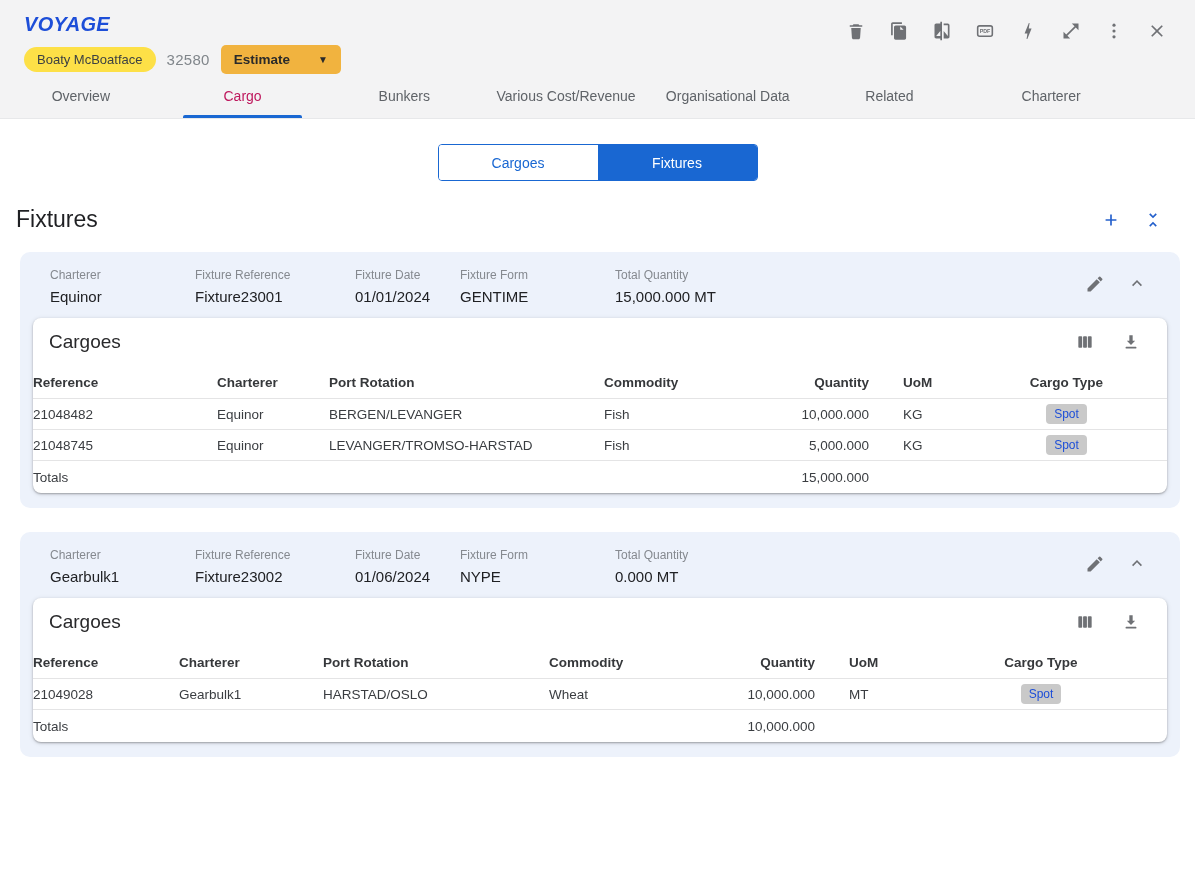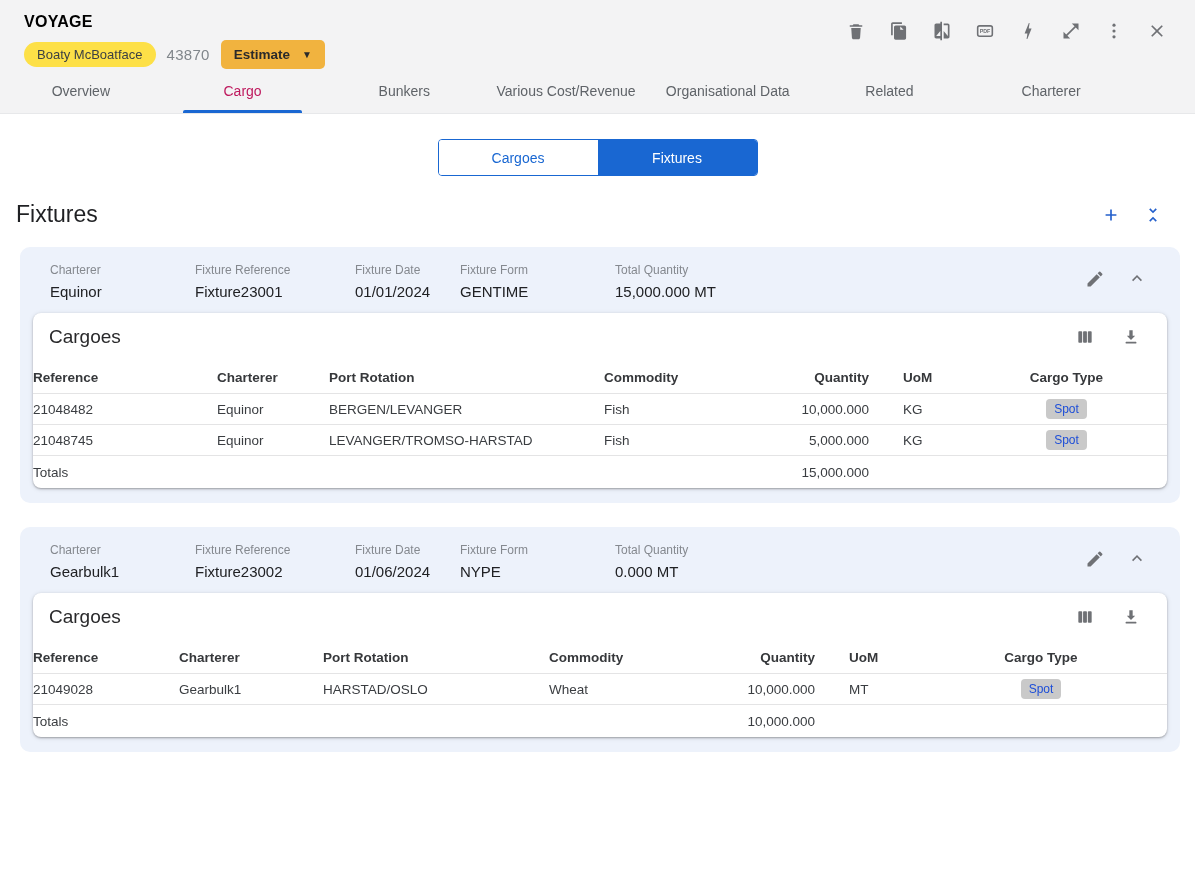--- a/index.html
+++ b/index.html
@@ -4,27 +4,27 @@
 <style>
   * { box-sizing: border-box; margin: 0; padding: 0; }
   html,body { width:1195px; height:888px; }
   body {
     font-family: "Liberation Sans", sans-serif;
     background:#ffffff; color:#202124; overflow:hidden;
   }
   
   .app-header { background:#f3f3f4; border-bottom:1px solid #e7e8ea; }
   .topbar { display:flex; justify-content:space-between; padding:13px 26px 0 24px; }
-  .page-title { font-size:16px; font-weight:700; color:#000000; letter-spacing:.3px; }
+  .page-title { font-size:20px; font-weight:700; color:#1d4ed8; letter-spacing:.3px;font-style:italic; }
   .subrow { display:flex; align-items:center; gap:11px; margin-top:9px; }
   .chip { background:#fde047; border-radius:13px; padding:5px 13px; font-size:13px; color:#3c4043; }
   .voyage-no { color:#80868b; font-size:15px; letter-spacing:.3px; }
   .estimate-btn { background:#f1b33f; border:none; border-radius:5px; padding:7px 13px;
     font-family:inherit; font-weight:700; font-size:13.5px; color:#2a2a2a;
-    display:flex; align-items:center; gap:12px; cursor:pointer; }
+    display:flex; align-items:center; gap:28px; cursor:pointer; }
   .caret { font-size:10px; line-height:1; }
   .topbar-icons { display:flex; gap:21px; align-items:flex-start; padding-top:7px; }
   .icon-btn { background:none; border:none; width:22px; height:22px; padding:0; cursor:pointer; }
   .icon-btn svg { width:20px; height:20px; display:block; }
   .gray-ic { fill:#6f7175; }
   
   .tabs { display:flex; height:44px; width:1132px; }
   .tab { flex:1; display:flex; align-items:center; justify-content:center;
     font-size:14px; color:#5f6368; position:relative; cursor:pointer; }
   .tab.active { color:#be185d; }
@@ -67,21 +67,21 @@
 </style>
 </head>
 <body>
 
 <div class="app-header">
   <div class="topbar">
     <div class="topbar-left">
       <h1 class="page-title">VOYAGE</h1>
       <div class="subrow">
         <span class="chip">Boaty McBoatface</span>
-        <span class="voyage-no">43870</span>
+        <span class="voyage-no">32580</span>
         <button class="estimate-btn">
           <span>Estimate</span>
           <span class="caret">▼</span>
         </button>
       </div>
     </div>
     <div class="topbar-icons">
       <button class="icon-btn" title="Delete">
         <svg viewBox="0 0 24 24">
             <path class="gray-ic" d="M9 4h6l1 1h3.5v2h-15V5H8l1-1zM6.3 8.5h11.4l-.8 11.7c-.06 1-.9 1.8-1.9 1.8H9c-1 0-1.84-.8-1.9-1.8L6.3 8.5z"></path>

